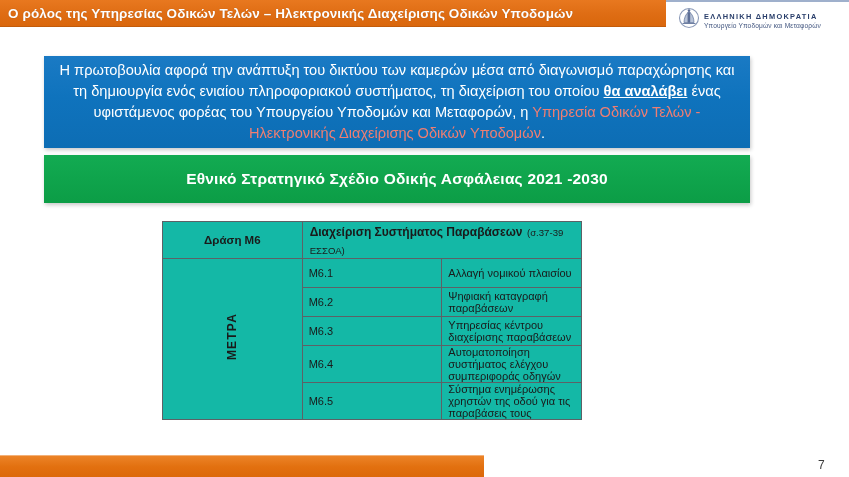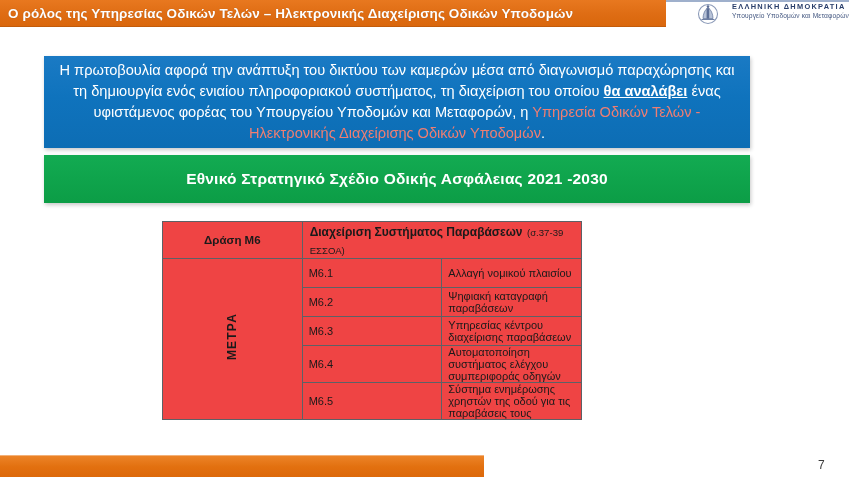--- a/index.html
+++ b/index.html
@@ -47,27 +47,27 @@
     left: 666px;
     top: 0px;
     width: 183px;
     height: 2px;
     background: #9fb0cc;
   }
 
   
   .emblem {
     position: absolute;
-    left: 697px;
+    left: 678px;
     top: 3px;
     width: 148px;
     height: 26px;
     display: flex;
-    align-items: flex-start;
-    gap: 13px;
+    align-items: flex-end;
+    gap: 4px;
   }
   .emblem-seal {
     width: 22px;
     height: 22px;
     flex: 0 0 22px;
     position: relative;
   }
   .emblem-seal svg { display: block; }
   .emblem-text {
     display: flex;
@@ -147,21 +147,21 @@
   .table-wrap {
     position: absolute;
     left: 162px;
     top: 221px;
     width: 420px;
   }
   table.m6 {
     border-collapse: collapse;
     width: 420px;
     table-layout: fixed;
-    background: #ef4444;
+    background: #14b8a6;
   }
   table.m6 td {
     border: 1px solid #5d6166;
     padding: 0;
     vertical-align: middle;
     color: #1a1a1a;
   }
   .c-measures {
     width: 68px;
     text-align: center;

